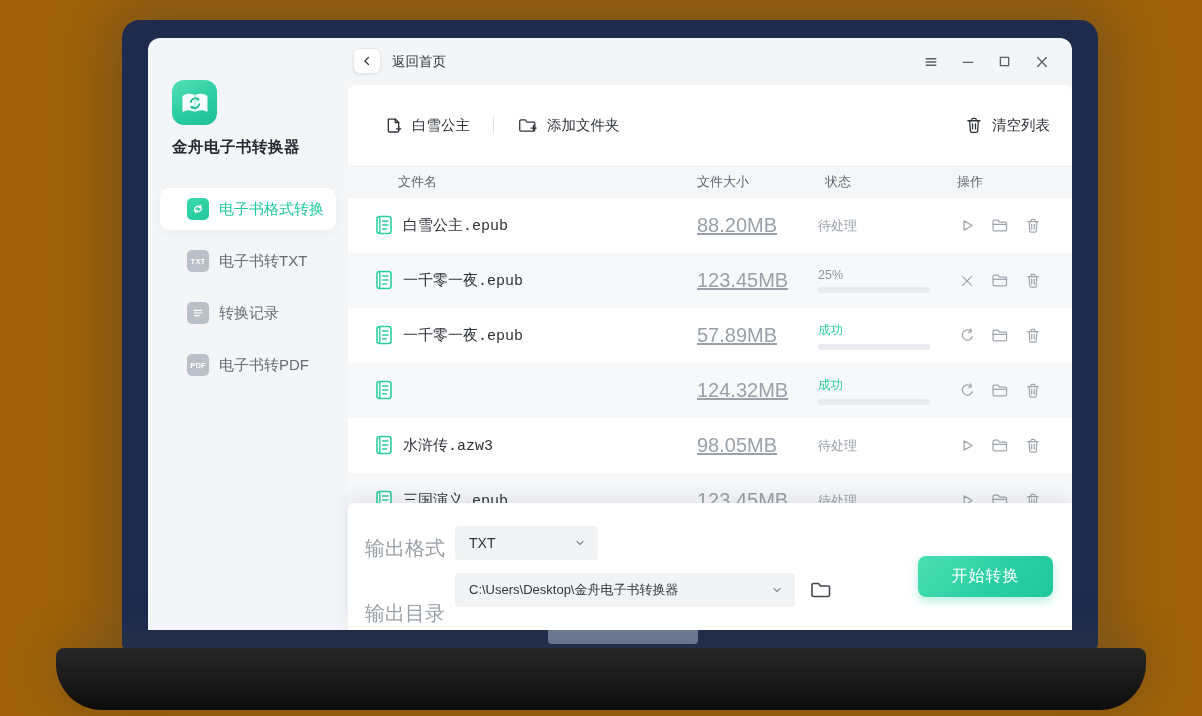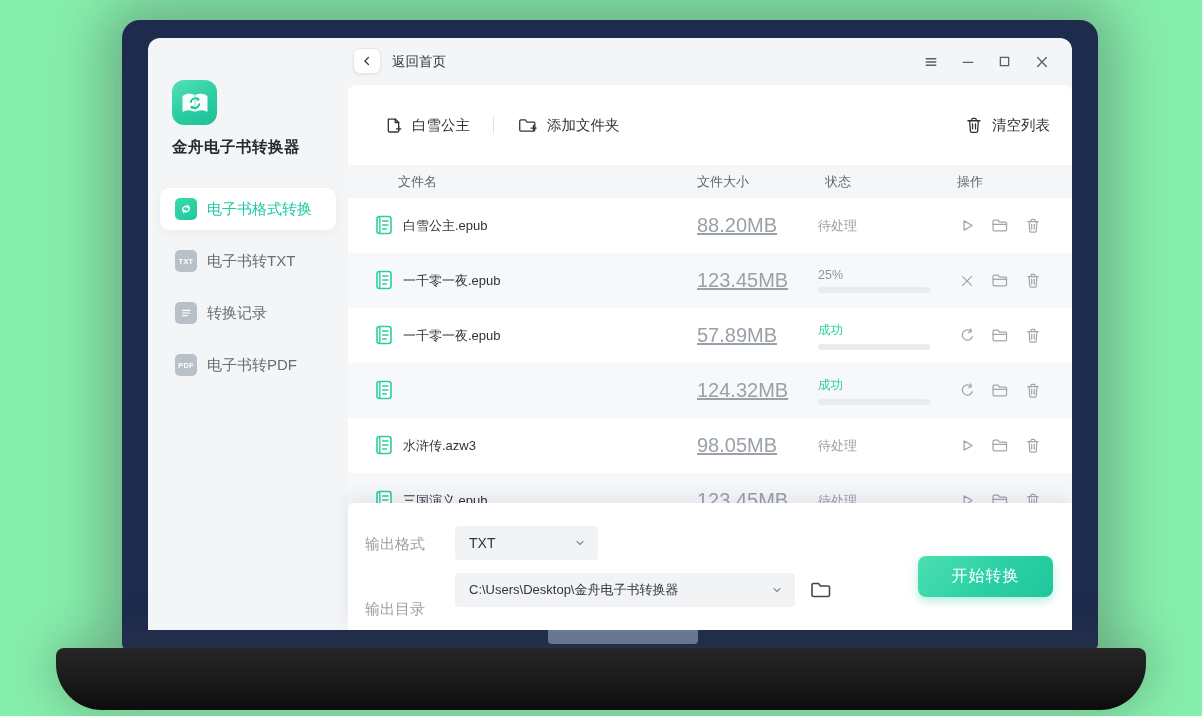--- a/index.html
+++ b/index.html
@@ -1,18 +1,18 @@
 <!DOCTYPE html>
 <html><head>
 <meta charset="utf-8">
 <style>
   * { margin:0; padding:0; box-sizing:border-box; }
   html,body { width:1202px; height:716px; background:#000; overflow:hidden;
     font-family:"Liberation Sans","DejaVu Sans",sans-serif; }
-  .stage { position:relative; width:1202px; height:716px; background:#86efac; }
+  .stage { position:relative; width:1202px; height:716px; background:#a16207; }
 
   
   .screen { position:absolute; left:122px; top:20px; width:976px; height:630px;
     background:#1e2b4c; border-radius:18px 18px 6px 6px;
     box-shadow:0 0 55px 18px rgba(60,60,60,.35); }
   .hinge-notch { position:absolute; left:548px; top:630px; width:150px; height:14px;
     background:#6e7d98; border-radius:0 0 4px 4px; }
   .base { position:absolute; left:56px; top:648px; width:1090px; height:62px;
     background:linear-gradient(180deg,#262626 0%,#1c1c1c 45%,#0c0c0c 100%);
     border-radius:8px 8px 46px 46px; box-shadow:0 0 40px 8px rgba(70,70,70,.25); }
@@ -35,21 +35,21 @@
 
   
   .logo { position:absolute; left:24px; top:42px; width:45px; height:45px;
     border-radius:12px; background:linear-gradient(150deg,#54e0b8 0%,#2bcda2 55%,#1fc096 100%);
     display:flex; align-items:center; justify-content:center; }
   .app-title { position:absolute; left:24px; top:99px; font-size:15.5px; font-weight:bold;
     color:#262b33; letter-spacing:.5px; }
   .side-menu { position:absolute; left:12px; top:150px; width:176px; display:flex;
     flex-direction:column; gap:10px; }
   .side-item { height:42px; border-radius:9px; display:flex; align-items:center;
-    padding-left:15px; gap:10px; cursor:pointer; color:#666d76; font-size:15px; }
+    padding-left:27px; gap:10px; cursor:pointer; color:#666d76; font-size:15px; }
   .side-item.active { background:#fff; color:#1ec9a0; box-shadow:0 2px 8px rgba(40,60,60,.05); }
   .mini-ic { width:22px; height:22px; border-radius:5px; background:#b9c0c8; flex:0 0 auto;
     display:flex; align-items:center; justify-content:center; }
   .mini-ic.teal { background:linear-gradient(150deg,#3cdaad,#21c79b); }
   .mini-ic .fmt { color:#fff; font-size:7.5px; font-weight:bold; letter-spacing:.2px; }
 
   
   .card { position:absolute; left:200px; top:47px; width:724px; height:545px;
     background:#fff; border-radius:8px 8px 0 0; }
   .toolbar { height:80px; display:flex; align-items:center; padding:0 22px 0 36px; }
@@ -60,39 +60,39 @@
 
   .thead { position:relative; height:33px; background:#f4f6f8; font-size:13px; color:#5f6670; }
   .thead span { position:absolute; top:0; line-height:33px; }
   .th-0{left:50px;} .th-1{left:349px;} .th-2{left:477px;} .th-3{left:609px;}
 
   .tlist { height:305px; overflow:hidden; }
   .trow { position:relative; height:55px; }
   .trow:nth-child(even) { background:#f7f8fa; }
   .cell-icon { position:absolute; left:26px; top:16px; }
   .cell-name { position:absolute; left:55px; top:0; height:55px; display:flex;
-    align-items:center; font-size:13px; color:#2f3338; }
+    align-items:center; font-size:15px; color:#2f3338;font-family:Liberation Mono, monospace; }
   .cell-size { position:absolute; left:349px; top:0; height:55px; display:flex;
     align-items:center; font-size:20px; color:#9aa1a9;text-decoration:underline; }
   .cell-status { position:absolute; left:470px; top:0; width:112px; height:55px;
     display:flex; flex-direction:column; justify-content:center; }
   .status-text { font-size:13px; color:#9aa1a9; }
   .pg-label { font-size:12.5px; color:#8f969e; margin-bottom:5px; }
   .pg-label.success { color:#2bcea0; }
   .pg-track { width:112px; height:6px; background:#e9ebee; border-radius:3px; overflow:hidden; }
   .pg-fill { height:6px; background:#2bcea0; border-radius:3px; }
   .cell-actions { position:absolute; left:610px; top:0; height:55px; display:flex;
     align-items:center; gap:15px; }
   .act { width:18px; height:18px; cursor:pointer; display:flex; align-items:center;
     justify-content:center; }
 
   
   .panel { position:absolute; left:0; bottom:0; width:724px; height:127px; background:#fff;
     box-shadow:0 -8px 18px rgba(30,42,64,.08); border-radius:8px 0 0 0; }
-  .out-label { position:absolute; font-size:15px; color:#9aa1a9; }
+  .out-label { position:absolute; font-size:20px; color:#9aa1a9; }
   .lbl-fmt { left:17px; top:32px; }
   .lbl-dir { left:17px; top:79px;margin-top:18px; }
   .sel { position:absolute; background:#f1f3f5; border-radius:4px; height:34px;
     display:flex; align-items:center; padding:0 12px 0 14px; cursor:pointer; }
   .sel-fmt { left:107px; top:23px; width:143px; }
   .sel-dir { left:107px; top:70px; width:340px; }
   .sel .sel-val { flex:1; font-size:14px; color:#32363c; white-space:nowrap; overflow:hidden; }
   .sel-dir .sel-val { font-size:13px; }
   .folder-btn { position:absolute; left:459px; top:73px; width:28px; height:28px;
     display:flex; align-items:center; justify-content:center; cursor:pointer; }

